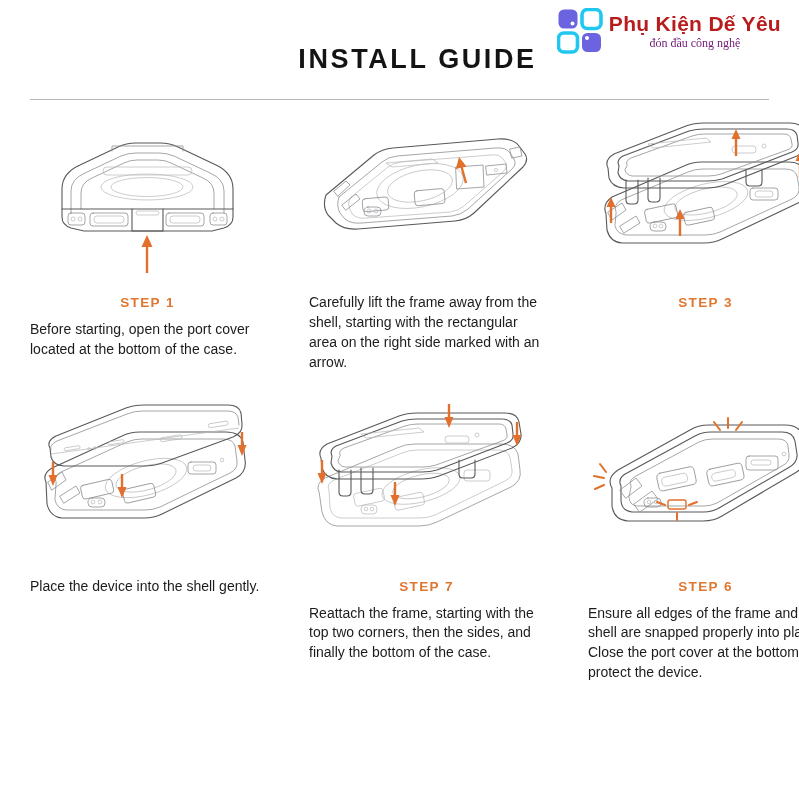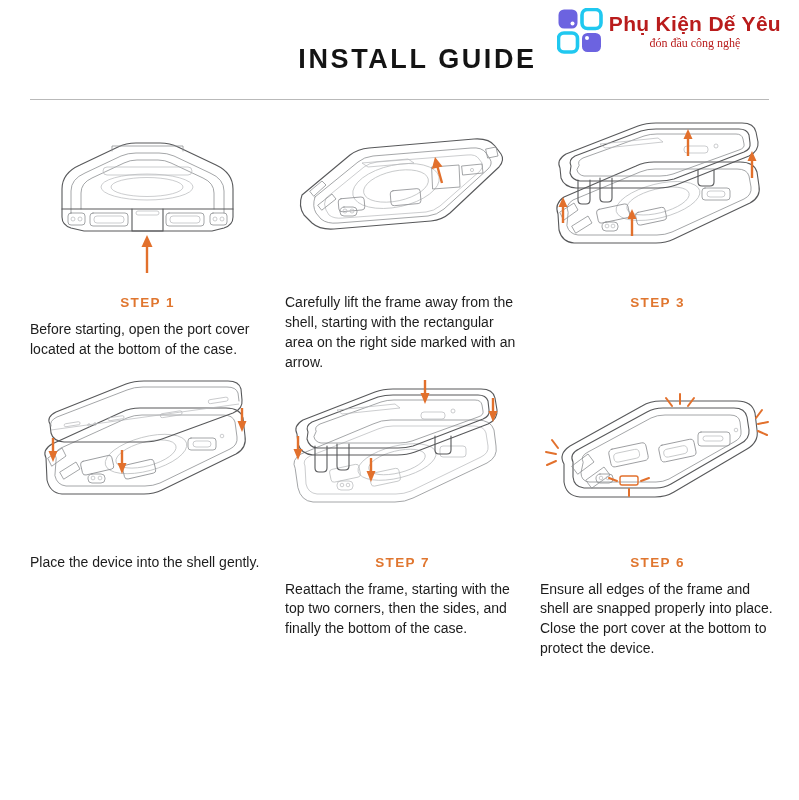--- a/index.html
+++ b/index.html
@@ -42,21 +42,21 @@
   }
   .brand-name {
     font-size: 21px;
     font-weight: bold;
     color: #b91c1c;
     letter-spacing: 0.3px;
     white-space: nowrap;
   }
   .brand-tagline {
     font-size: 12px;
-    color: #b91c1c;
+    color: #701a75;
     margin-top: 3px;
     white-space: nowrap;
     font-family: "Liberation Serif", serif;
   }
 
   .page-title {
     position: absolute;
     left: 0;
     right: 0;
     top: 44px;
@@ -83,20 +83,21 @@
     top: 108px;
     left: 0;
     right: 0;
     display: grid;
     grid-template-columns: repeat(3, 1fr);
     grid-template-rows: auto auto;
     column-gap: 0px;
     row-gap: 0px;
     padding: 0 20px;
     box-sizing: border-box;
+    gap: 24px;
   }
   .step-cell {
     padding: 0 10px;
     box-sizing: border-box;
   }
   .step-figure {
     height: 185px;
     display: flex;
     align-items: center;
     justify-content: center;

